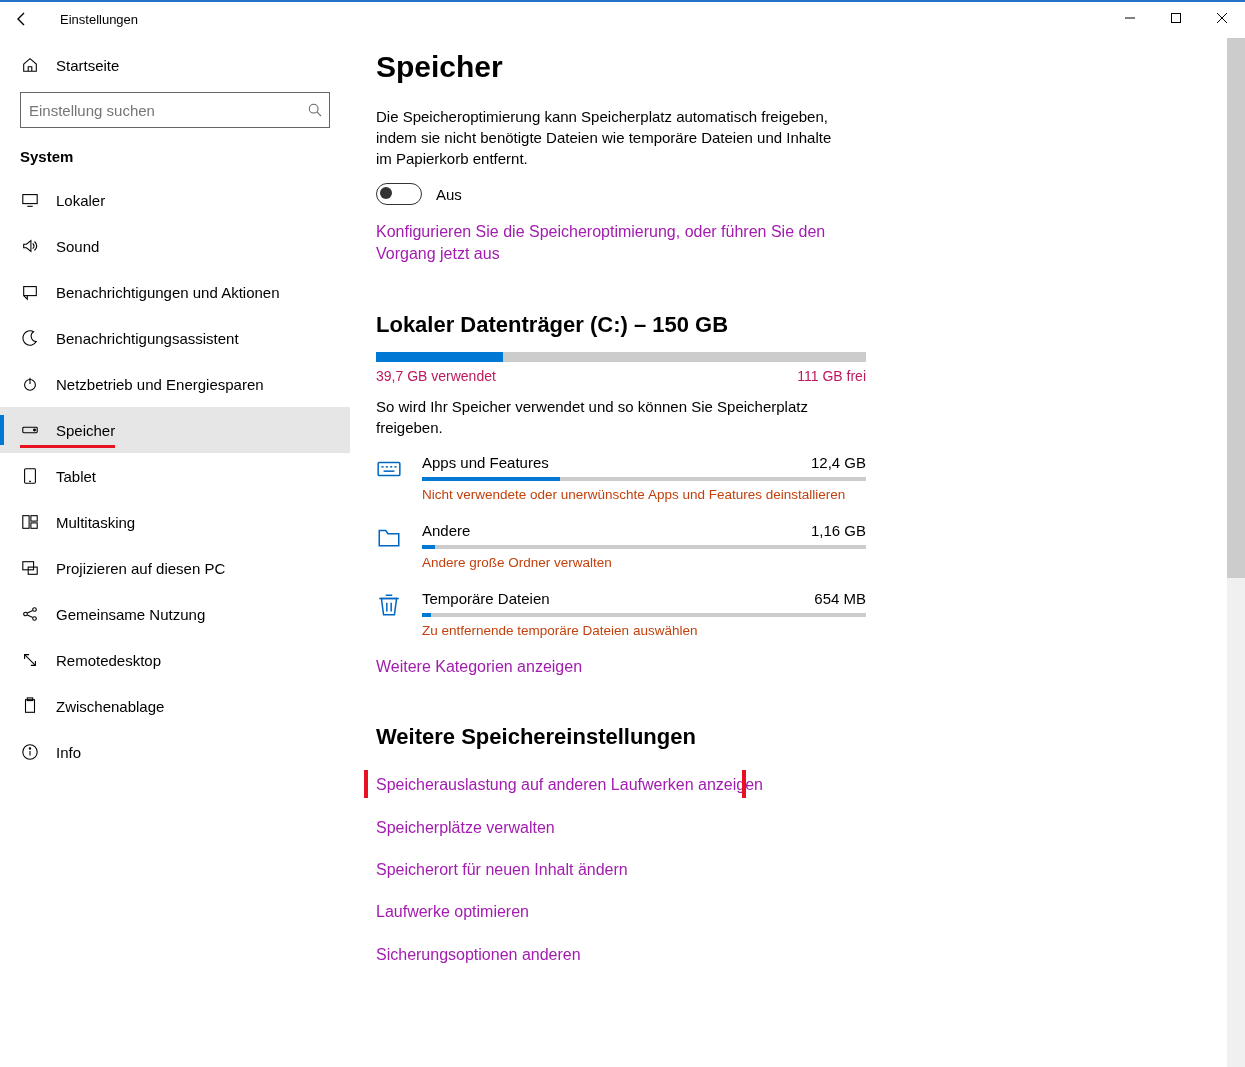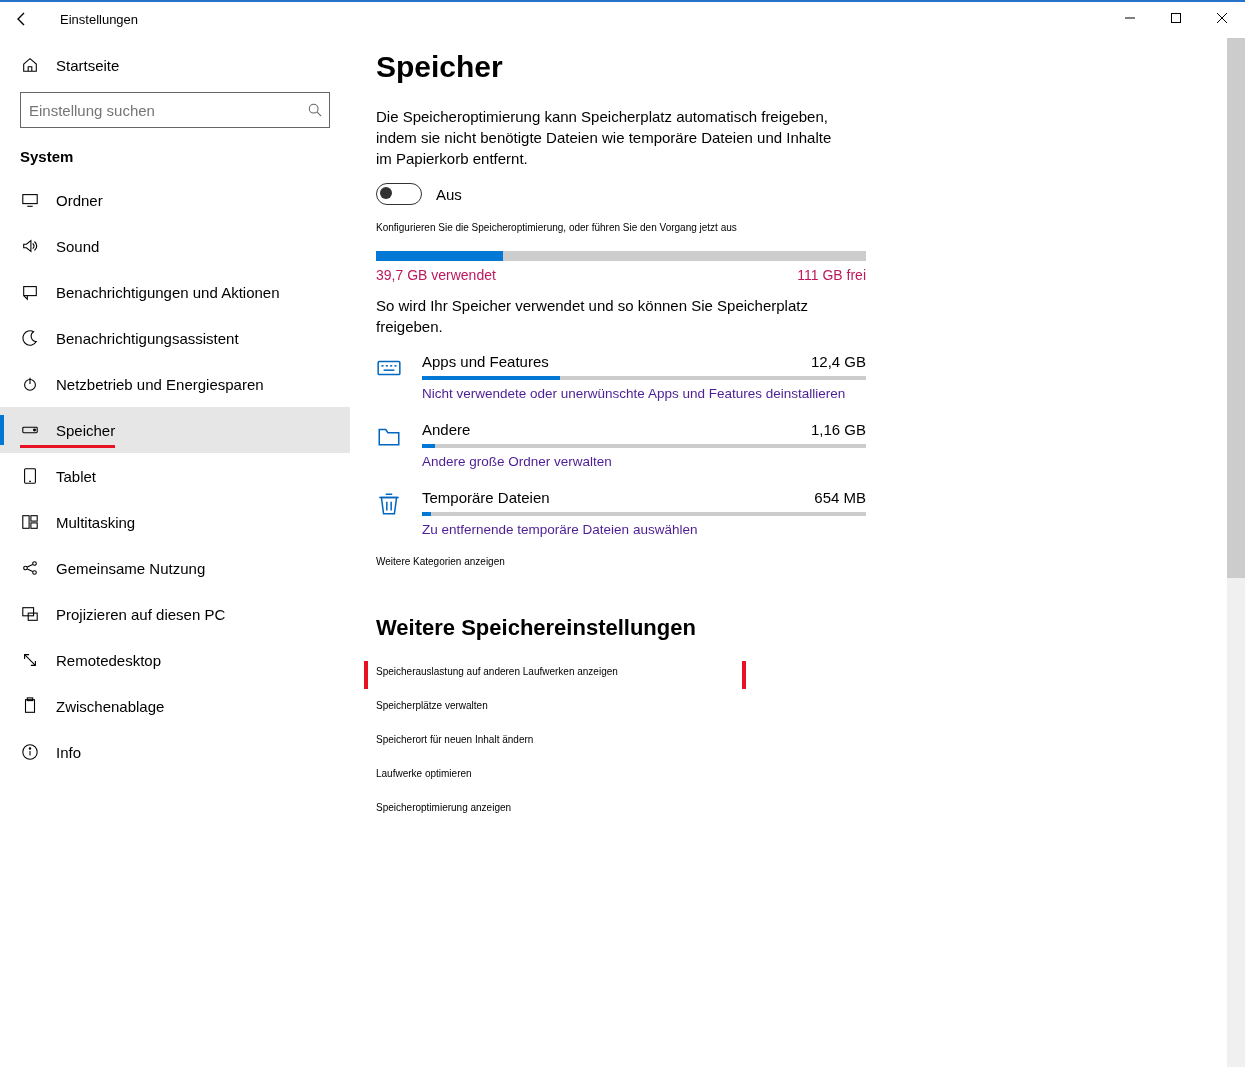--- a/index.html
+++ b/index.html
@@ -48,36 +48,36 @@
     flex:1; overflow-y:auto; padding: 14px 0 20px 26px; box-sizing:border-box;
   }
   .content-inner{ max-width: 500px; }
   h1.page-title{ font-weight:600; font-size:30px; margin:0 0 22px 0;}
   p.intro{ font-size:15px; margin:0 0 14px 0; line-height:1.4; max-width:470px;}
   .toggle-row{ display:flex; align-items:center; gap:14px; margin-bottom:16px;}
   .toggle{
     width:44px; height:20px; border:1px solid #333; border-radius:11px; position:relative; cursor:pointer; background:#fff;
   }
   .toggle .knob{ width:12px; height:12px; border-radius:50%; background:#333; position:absolute; left:3px; top:3px;}
-  .link{ color:#000000; cursor:pointer; font-size:10px; line-height:1.4;}
+  .link{ color:#a21caf; cursor:pointer; font-size:16px; line-height:1.4;}
   .link.block{ display:block; margin-bottom:16px;}
   h2.section{ font-weight:600; font-size:22px; margin:46px 0 14px 0;}
   .diskbar{ width:490px; height:10px; background:#ccc; margin-bottom:6px;}
   .diskbar .fill{ height:100%; background:#0078d4;}
   .disk-sub{ display:flex; justify-content:space-between; width:490px; color:#be185d; font-size:14px; margin-bottom:12px;}
   .usage-item{
     width:490px; display:flex; gap:18px; padding:10px 0; cursor:pointer;
   }
   .usage-item .uicon{ width:28px; padding-top:2px; color:#0067c0;}
   .usage-item .uicon svg{width:26px;height:26px;stroke:#0067c0;stroke-width:1.4;fill:none;}
   .usage-main{ flex:1;}
   .usage-top{ display:flex; justify-content:space-between; font-size:15px; margin-bottom:6px;}
   .ubar{ height:4px; background:#ccc; margin-bottom:6px;}
   .ubar .ufill{ height:100%; background:#0078d4;}
-  .usage-sub{ font-size:13.5px; color:#4c1d95;}
+  .usage-sub{ font-size:13.5px; color:#c2410c;}
   .more-settings .link{ padding:10px 0; display:inline-block;}
   .more-settings>div{position:relative;}
   .red-marker{ position:absolute; top:6px; width:4px; height:28px; background:#e81123;}
   .scrollbar{ position:absolute; right:0; top:36px; width:18px; bottom:0; background:#f0f0f0;}
   .scrollbar .thumb{ position:absolute; top:0; left:0; right:0; height:540px; background:#ccc;}
 </style>
 </head>
 <body>
 
 <div class="window">
@@ -131,21 +131,21 @@
 
       <div class="cat-head">System</div>
 
       <div class="side-row">
         <span class="icon">
             <svg viewBox="0 0 20 20">
               <rect x="2" y="4" width="16" height="10"></rect>
               <line x1="7" y1="17" x2="13" y2="17"></line>
             </svg>
           </span>
-        <span>Ordner</span>
+        <span>Lokaler</span>
       </div>
       <div class="side-row">
         <span class="icon">
             <svg viewBox="0 0 20 20">
               <path d="M3 8 H6 L11 4 V16 L6 12 H3 Z"></path>
               <path d="M13 7 Q16 10 13 13"></path>
               <path d="M15 5 Q20 10 15 15"></path>
             </svg>
           </span>
         <span>Sound</span>
@@ -197,41 +197,41 @@
       </div>
       <div class="side-row">
         <span class="icon">
             <svg viewBox="0 0 20 20">
               <rect x="2" y="3" width="7" height="14"></rect>
               <rect x="11" y="3" width="7" height="6"></rect>
               <rect x="11" y="11" width="7" height="6"></rect>
             </svg>
           </span>
         <span>Multitasking</span>
+      </div>
+      <div class="side-row">
+        <span class="icon">
+            <svg viewBox="0 0 20 20">
+              <rect x="2" y="3" width="12" height="9"></rect>
+              <rect x="8" y="9" width="10" height="8"></rect>
+            </svg>
+          </span>
+        <span>Projizieren auf diesen PC</span>
       </div>
       <div class="side-row">
         <span class="icon">
             <svg viewBox="0 0 20 20">
               <circle cx="5" cy="10" r="2"></circle>
               <circle cx="15" cy="5" r="2"></circle>
               <circle cx="15" cy="15" r="2"></circle>
               <line x1="7" y1="9" x2="13" y2="6"></line>
               <line x1="7" y1="11" x2="13" y2="14"></line>
             </svg>
           </span>
         <span>Gemeinsame Nutzung</span>
-      </div>
-      <div class="side-row">
-        <span class="icon">
-            <svg viewBox="0 0 20 20">
-              <rect x="2" y="3" width="12" height="9"></rect>
-              <rect x="8" y="9" width="10" height="8"></rect>
-            </svg>
-          </span>
-        <span>Projizieren auf diesen PC</span>
       </div>
       <div class="side-row">
         <span class="icon">
             <svg viewBox="0 0 20 20">
               <line x1="4" y1="4" x2="16" y2="16"></line>
               <path d="M9 4 H4 V9"></path>
               <path d="M11 16 H16 V11"></path>
             </svg>
           </span>
         <span>Remotedesktop</span>
@@ -262,20 +262,21 @@
         <h1 class="page-title">Speicher</h1>
         <p class="intro">Die Speicheroptimierung kann Speicherplatz automatisch freigeben, indem sie nicht benötigte Dateien wie temporäre Dateien und Inhalte im Papierkorb entfernt.</p>
         <div class="toggle-row">
           <div class="toggle">
               <div class="knob"></div>
             </div>
           <span>Aus</span>
         </div>
         <span class="link block" style="max-width:490px;">Konfigurieren Sie die Speicheroptimierung, oder führen Sie den Vorgang jetzt aus</span>
 
+        <h2 class="section">Lokaler Datenträger (C:) – 150 GB</h2>
         <div class="diskbar">
             <div class="fill" id="disk-fill" style="width: 26%;"></div>
           </div>
         <div class="disk-sub">
           <span>39,7 GB verwendet</span>
           <span>111 GB frei</span>
         </div>
         <p class="intro" style="margin-bottom:6px;">So wird Ihr Speicher verwendet und so können Sie Speicherplatz freigeben.</p>
 
         <div class="usage-item">
@@ -341,21 +342,21 @@
 
         <div class="more-settings">
           <div style="position:relative;">
             <div class="red-marker" style="left:-12px;"></div>
             <span class="link">Speicherauslastung auf anderen Laufwerken anzeigen</span>
             <div class="red-marker" style="left:366px;"></div>
           </div>
           <div><span class="link">Speicherplätze verwalten</span></div>
           <div><span class="link">Speicherort für neuen Inhalt ändern</span></div>
           <div><span class="link">Laufwerke optimieren</span></div>
-          <div><span class="link">Speicheroptimierung anzeigen</span></div>
+          <div><span class="link">Sicherungsoptionen anderen</span></div>
         </div>
       </div>
     </div>
   </div>
 
   <div class="scrollbar">
       <div class="thumb"></div>
     </div>
 </div>
 

